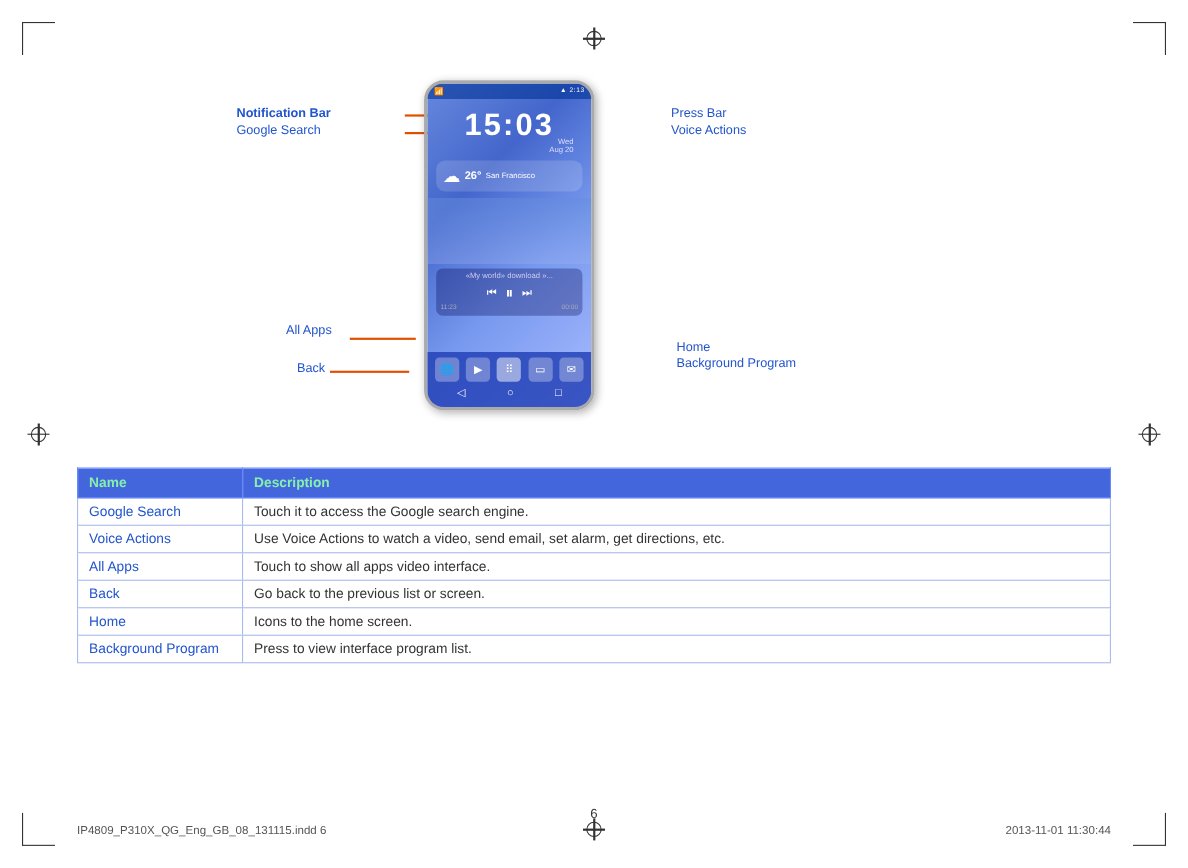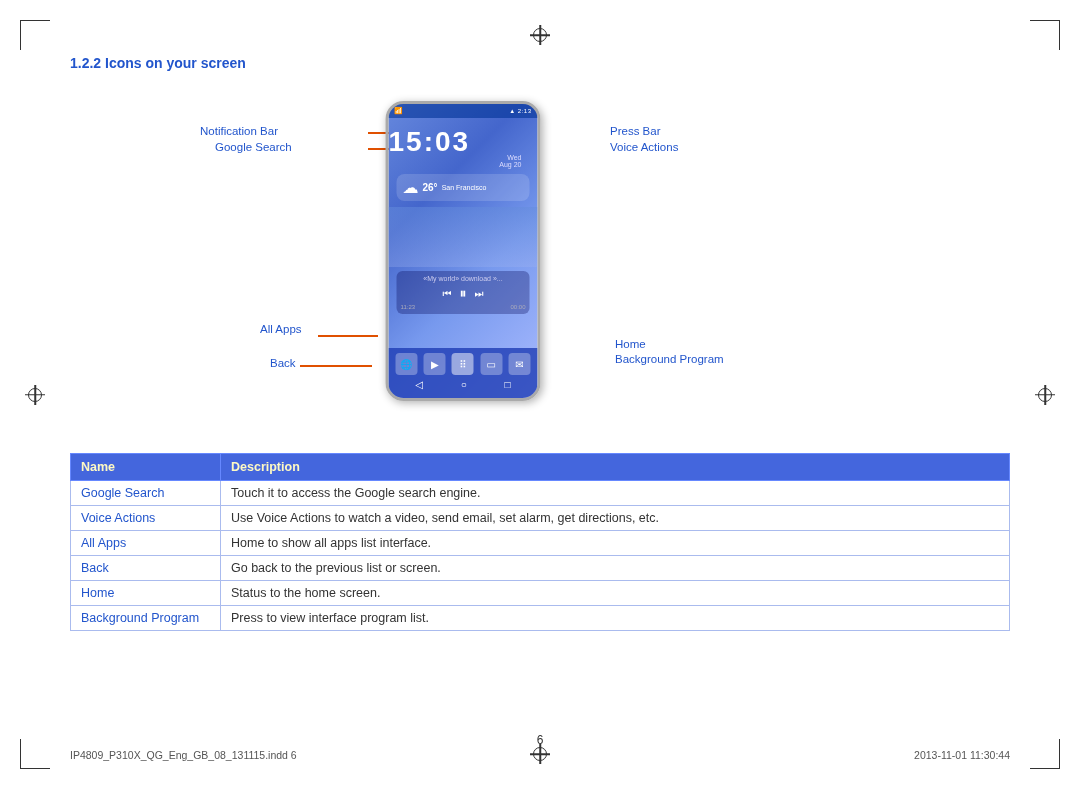--- a/index.html
+++ b/index.html
@@ -115,21 +115,21 @@
       display: flex;
       align-items: center;
       justify-content: space-between;
       padding: 0 6px;
       font-size: 7px;
       color: #fff;
     }
 
     
     .phone-clock {
-      text-align: left;
+      text-align: center;
       color: #fff;
       font-size: 28px;
       font-weight: bold;
       margin-top: 8px;
       letter-spacing: 2px;
     }
     .phone-date {
       text-align: right;
       color: #ddeeff;
       font-size: 7px;
@@ -224,21 +224,21 @@
     }
 
     
     .info-table {
       width: 100%;
       border-collapse: collapse;
       font-size: 12.5px;
     }
     .info-table thead tr {
       background: #4466dd;
-      color: #fef9c3;
+      color: #86efac;
       font-weight: bold;
     }
     .info-table thead th {
       padding: 6px 10px;
       text-align: left;
       border: 1px solid #6688ff;
     }
     .info-table tbody tr {
       border-bottom: 1px solid #aabbee;
     }
@@ -298,28 +298,24 @@
 </div>
 <div class="crosshair ch-left">
   <div class="crosshair-circle"></div>
 </div>
 <div class="crosshair ch-right">
   <div class="crosshair-circle"></div>
 </div>
 
 <div class="content">
 
-  <div class="section-heading">
-    <span>1.2.2</span>
-    <span>Icons on your screen</span>
-  </div>
 
   <div class="diagram-area">
 
-    <div class="label" style="left:130px; top:42px;">Notification Bar</div>
+    <div class="label" style="left:145px; top:42px;font-weight:bold;">Notification Bar</div>
 
     <div class="label" style="left:145px; top:58px;">Google Search</div>
 
     <div class="label" style="left:540px; top:42px;">Press Bar</div>
 
     <div class="label" style="left:540px; top:58px;">Voice Actions</div>
 
     <div class="label" style="left:190px; top:240px;">All Apps</div>
 
     <div class="label" style="left:200px; top:274px;">Back</div>
@@ -408,29 +404,29 @@
     <tr>
           <td>Google Search</td>
           <td>Touch it to access the Google search engine.</td>
         </tr>
         <tr>
           <td>Voice Actions</td>
           <td>Use Voice Actions to watch a video, send email, set alarm, get directions, etc.</td>
         </tr>
         <tr>
           <td>All Apps</td>
-          <td>Home to show all apps list interface.</td>
+          <td>Touch to show all apps video interface.</td>
         </tr>
         <tr>
           <td>Back</td>
           <td>Go back to the previous list or screen.</td>
         </tr>
         <tr>
           <td>Home</td>
-          <td>Status to the home screen.</td>
+          <td>Icons to the home screen.</td>
         </tr>
         <tr>
           <td>Background Program</td>
           <td>Press to view interface program list.</td>
         </tr>
       </tbody>
   </table>
 
 </div>
 

